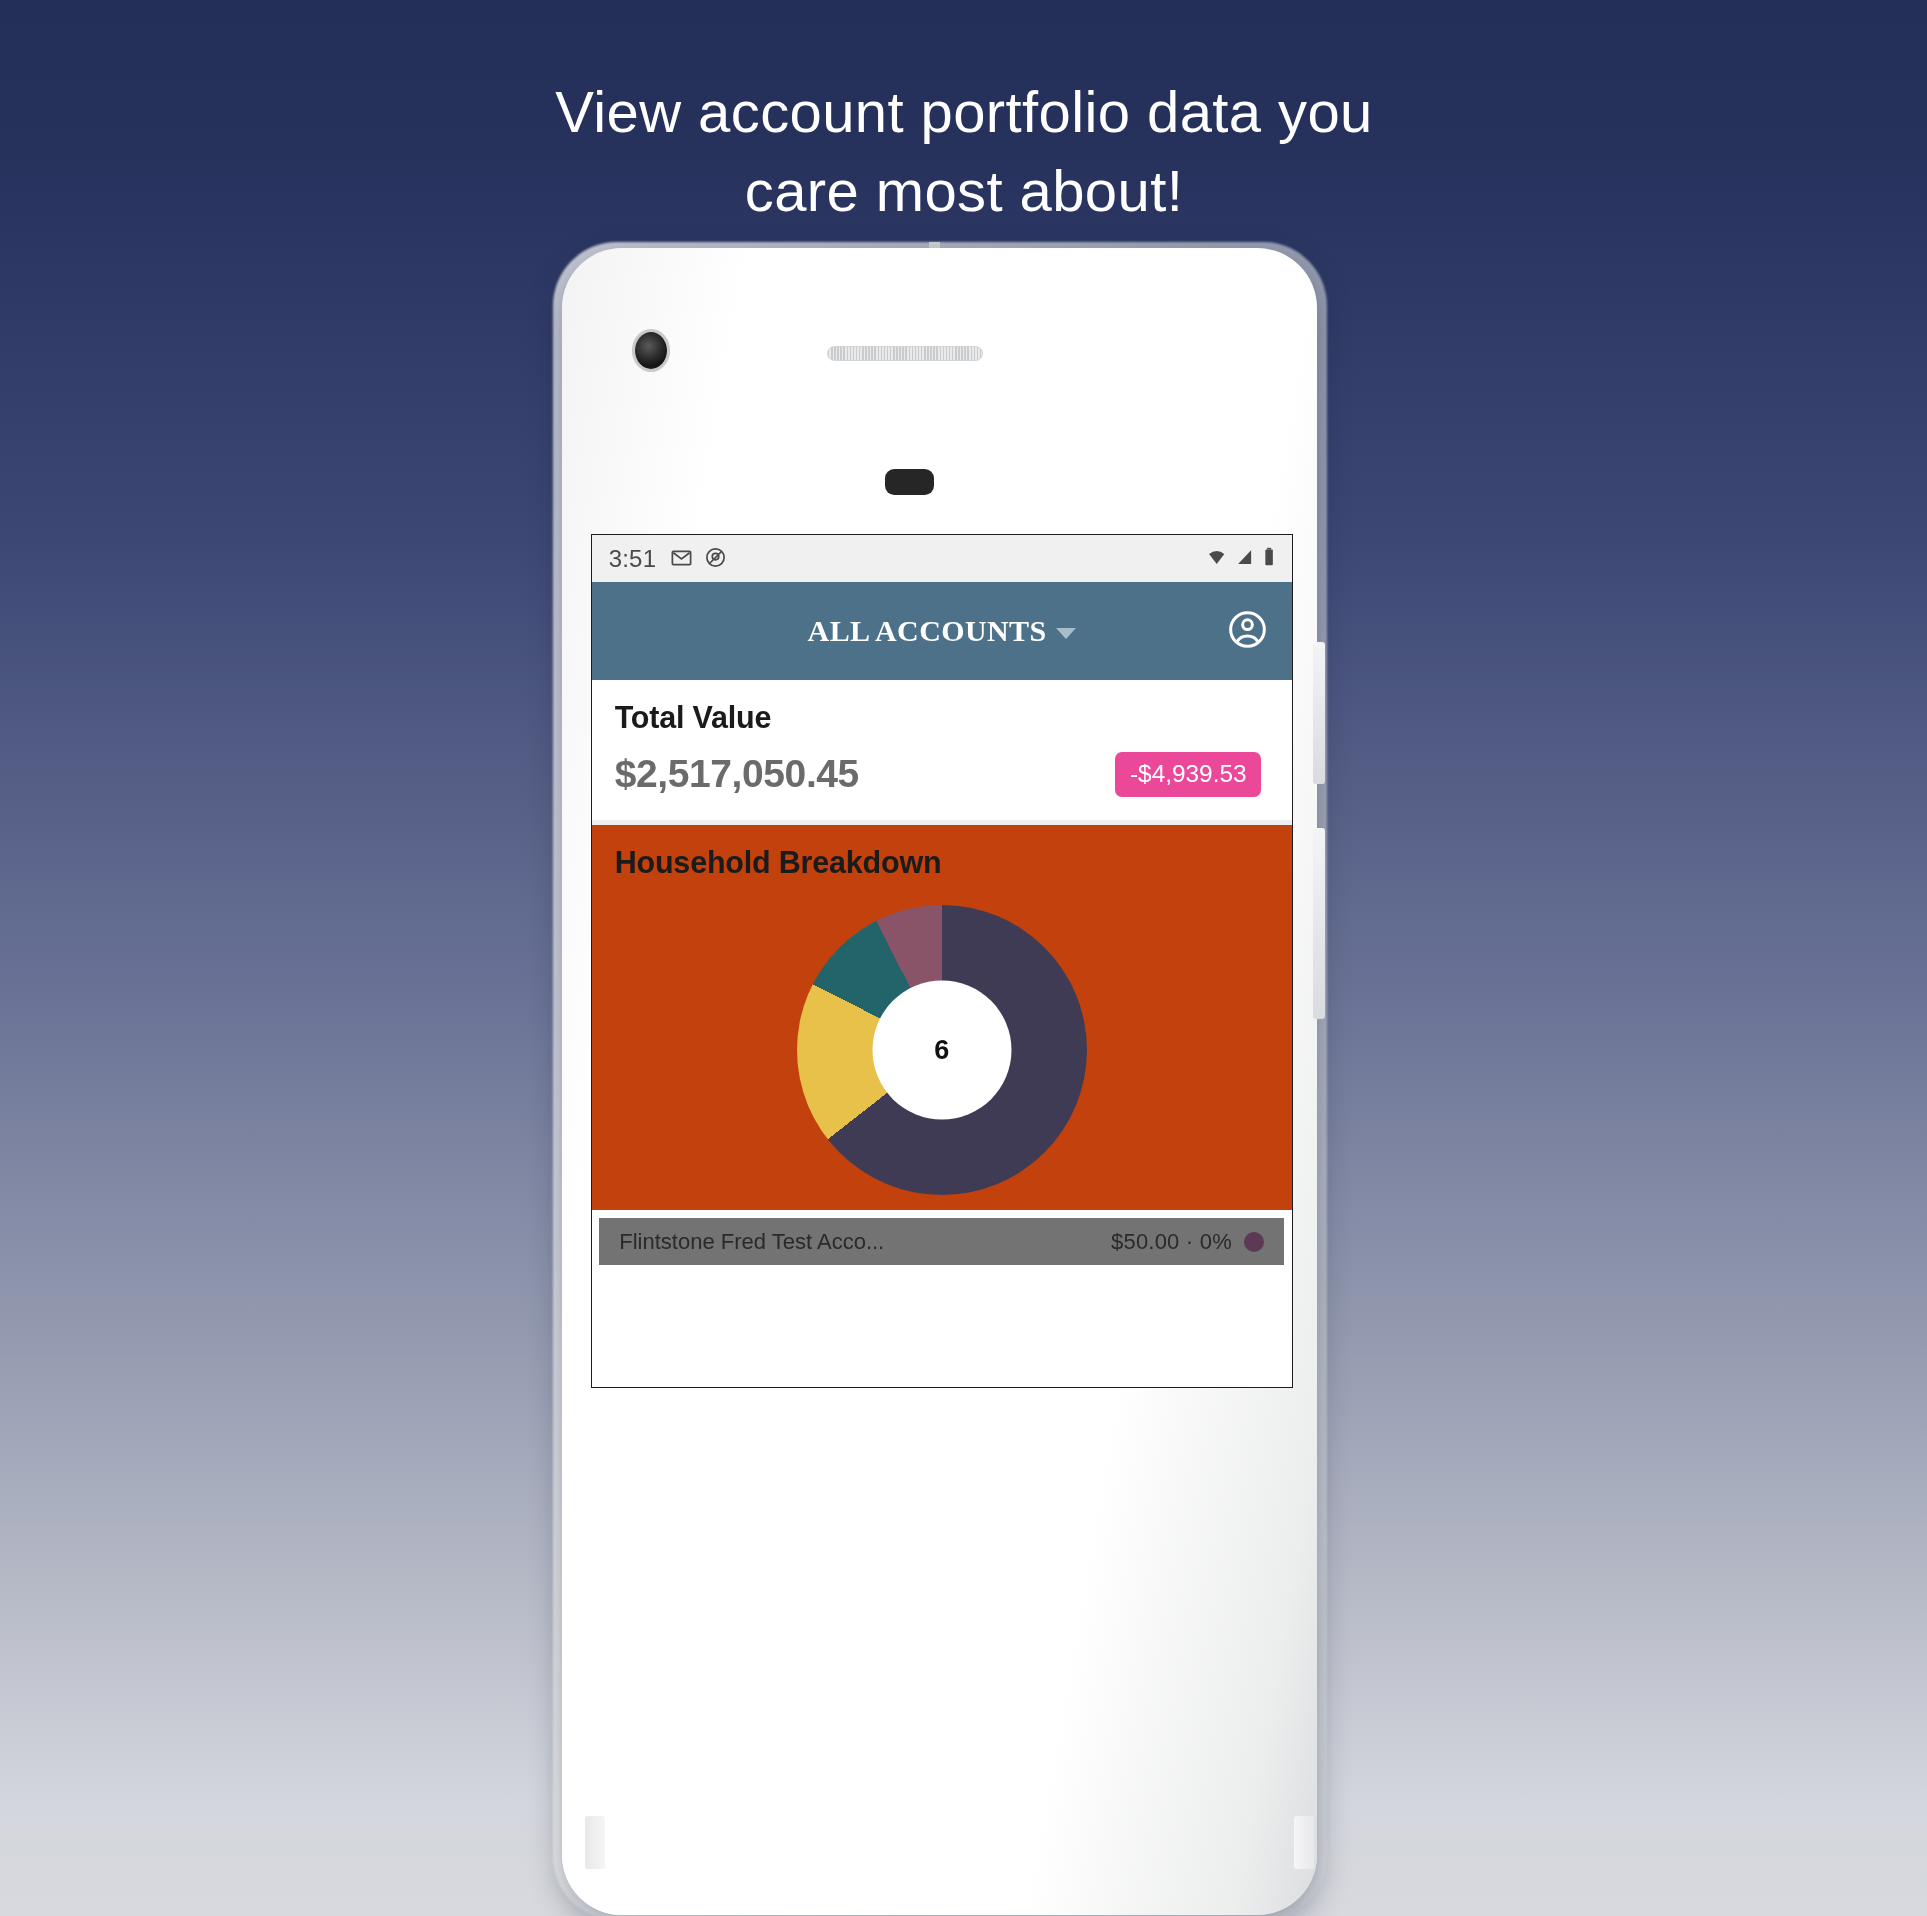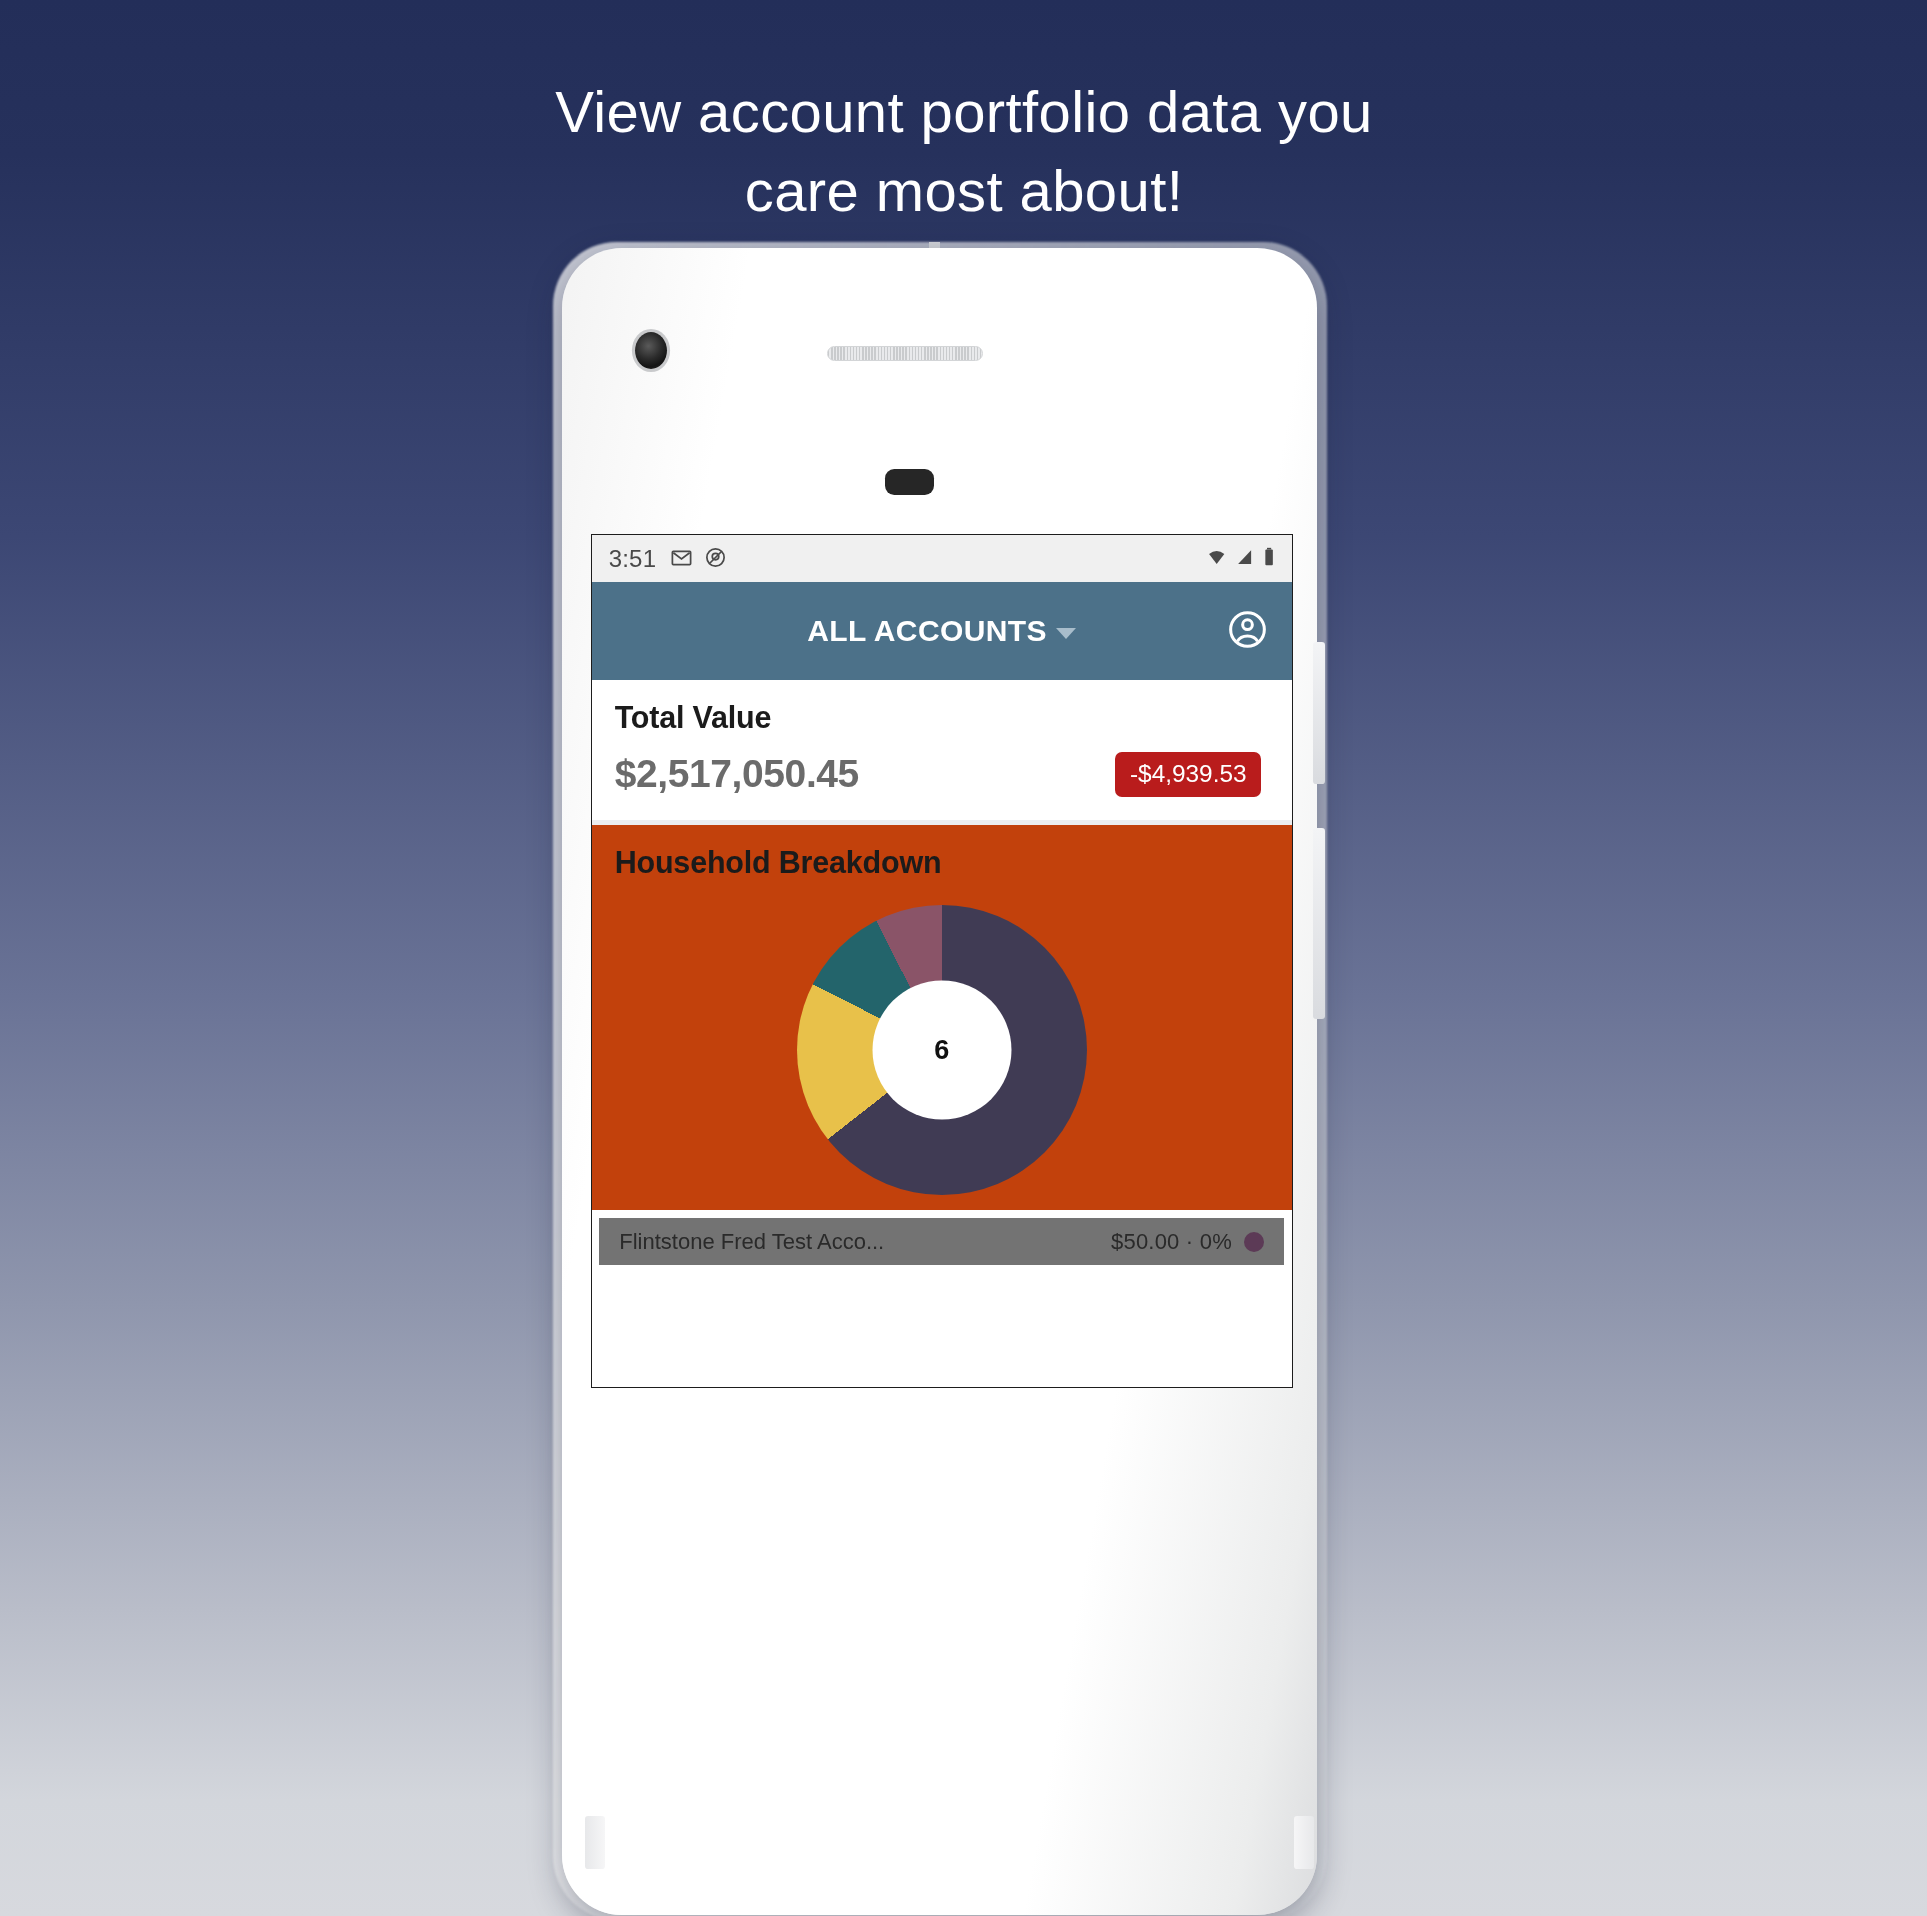--- a/index.html
+++ b/index.html
@@ -146,21 +146,21 @@
     display: flex; align-items: center;
     position: relative;
   }
   .appbar-title {
     position: absolute; left: 0; width: 100%;
     text-align: center;
     color: #ffffff;
     font-weight: 700;
     font-size: 30px;
     letter-spacing: 0.4px;
-    display: flex; align-items: center; justify-content: center; gap: 9.2px;
+    display: flex; align-items: center; justify-content: center; gap: 9.2px; font-family: Liberation Serif, serif;
   }
   .chevron-down {
     width: 0; height: 0;
     border-left: 10px solid transparent;
     border-right: 10px solid transparent;
     border-top: 11.4px solid #a8bdcb;
     margin-top: 4.6px;
   }
   .avatar-btn {
     position: absolute; right: 23px; top: 50%;
@@ -293,21 +293,21 @@
               <path d="M6.4 18.6 a6.1 5 0 0 1 11.2 0"></path>
             </svg>
           </span>
         </div>
       </div>
 
       <div class="card">
         <div class="card-title">Total Value</div>
         <div class="card-row">
           <div class="card-amount">$2,517,050.45</div>
-          <div class="badge" style="background:#b91c1c">-$4,939.53</div>
+          <div class="badge" style="background:#ec4899">-$4,939.53</div>
         </div>
       </div>
 
 
       <div class="chart-card">
         <div class="card-title">Household Breakdown</div>
         <div class="donut-wrap">
           <div class="donut" id="donut" style="background: conic-gradient(rgb(64, 59, 84) 0deg, rgb(64, 59, 84) 232deg, rgb(232, 193, 74) 232deg, rgb(232, 193, 74) 297deg, rgb(35, 100, 107) 297deg, rgb(35, 100, 107) 333deg, rgb(138, 84, 104) 333deg, rgb(138, 84, 104) 360deg);">
             <div class="donut-hole">6</div>
           </div>

